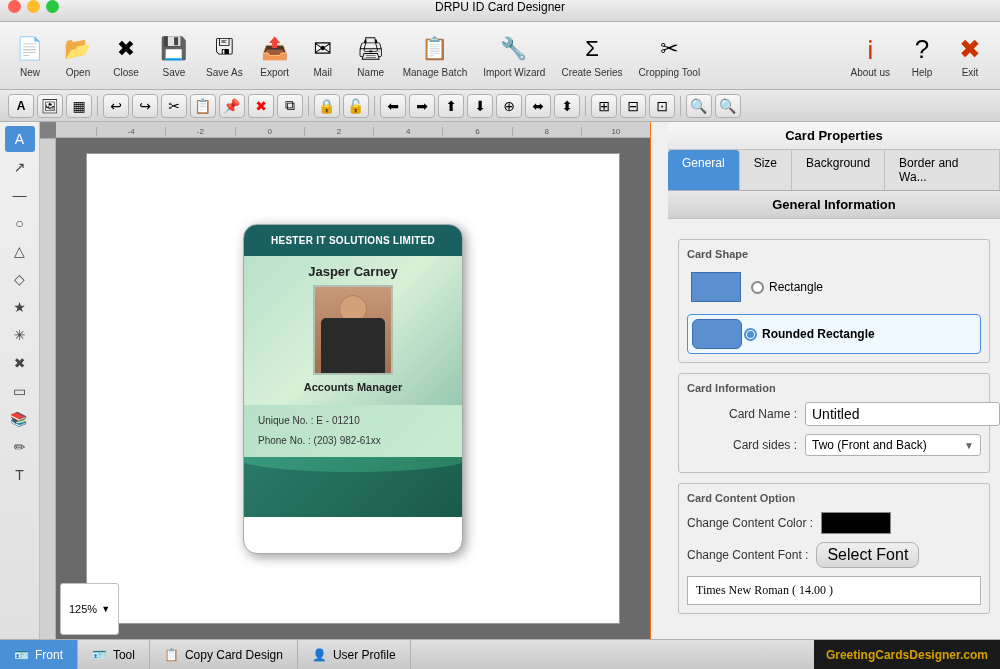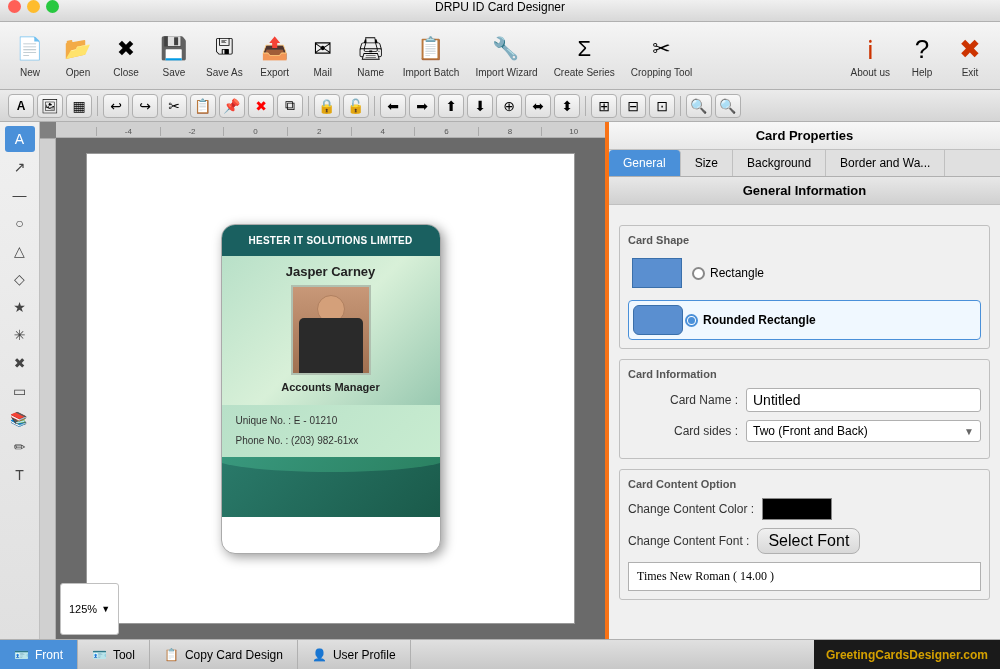--- a/index.html
+++ b/index.html
@@ -30,21 +30,21 @@
     
     .left-tools { width: 40px; background: linear-gradient(to bottom, #f0f0f0, #e0e0e0); border-right: 1px solid #c0c0c0; display: flex; flex-direction: column; align-items: center; padding: 4px 0; gap: 2px; }
     .tool-btn { width: 30px; height: 26px; display: flex; align-items: center; justify-content: center; cursor: pointer; border-radius: 3px; font-size: 14px; color: #444; }
     .tool-btn.active { background: #4a90d9; color: white; }
 
     
     .canvas-area { flex: 1; background: #808080; position: relative; overflow: hidden; }
     .ruler-h { height: 16px; background: #d0d0d0; border-bottom: 1px solid #b0b0b0; display: flex; align-items: center; padding-left: 40px; font-size: 9px; color: #555; position: relative; }
 
     
-    .right-panel { width: 395px; background: #f0f0f0; border-left: 4px solid #f97316; display: flex; flex-direction: column; }
+    .right-panel { width: 350px; background: #f0f0f0; border-left: 1px solid #f97316; display: flex; flex-direction: column; padding-left: 17px; }
     .panel-title-bar { background: linear-gradient(to bottom, #f8f8f8, #e8e8e8); border-bottom: 1px solid #c0c0c0; padding: 6px 12px; font-weight: bold; font-size: 13px; text-align: center; }
     .panel-tabs { display: flex; background: #e0e0e0; border-bottom: 1px solid #b0b0b0; }
     .panel-tab { padding: 6px 14px; font-size: 12px; cursor: pointer; border-right: 1px solid #c0c0c0; }
     .panel-tab.active { background: #4a90d9; color: white; border-radius: 4px 4px 0 0; }
     .panel-content { padding: 10px; flex: 1; overflow-y: auto; }
     .field-row { display: flex; align-items: center; margin-bottom: 8px; }
     .field-label { font-size: 12px; color: #333; min-width: 110px; text-align: right; margin-right: 8px; }
     .field-input { flex: 1; padding: 3px 6px; border: 1px solid #b0b0b0; border-radius: 3px; font-size: 14px; background: white; }
     .field-select { flex: 1; padding: 3px 6px; border: 1px solid #b0b0b0; border-radius: 3px; font-size: 12px; background: white; display: flex; align-items: center; justify-content: space-between; cursor: pointer; }
     .field-select-arrow { font-size: 10px; color: #666; }
@@ -105,21 +105,21 @@
   <div class="toolbar-item">
     <div class="toolbar-icon">✉</div>
     <div class="toolbar-label">Mail</div>
   </div>
   <div class="toolbar-item">
     <div class="toolbar-icon">🖨</div>
     <div class="toolbar-label">Name</div>
   </div>
   <div class="toolbar-item">
     <div class="toolbar-icon">📋</div>
-    <div class="toolbar-label">Import Batch</div>
+    <div class="toolbar-label">Manage Batch</div>
   </div>
   <div class="toolbar-item">
     <div class="toolbar-icon">🔧</div>
     <div class="toolbar-label">Import Wizard</div>
   </div>
   <div class="toolbar-item">
     <div class="toolbar-icon">Σ</div>
     <div class="toolbar-label">Create Series</div>
   </div>
   <div class="toolbar-item">

